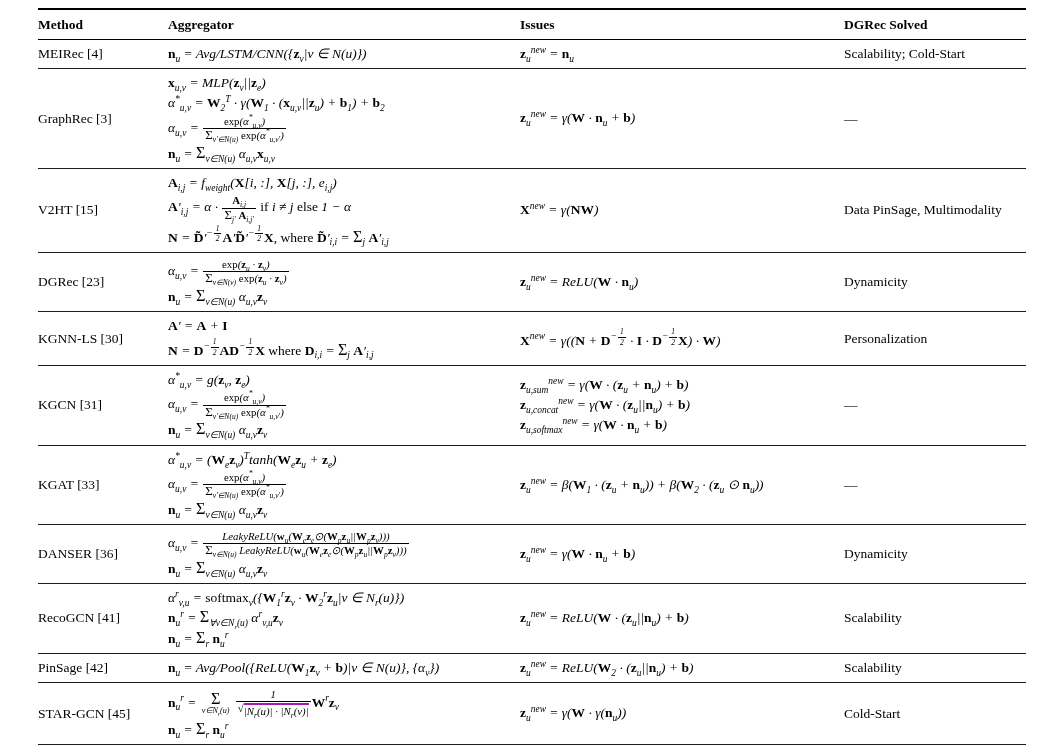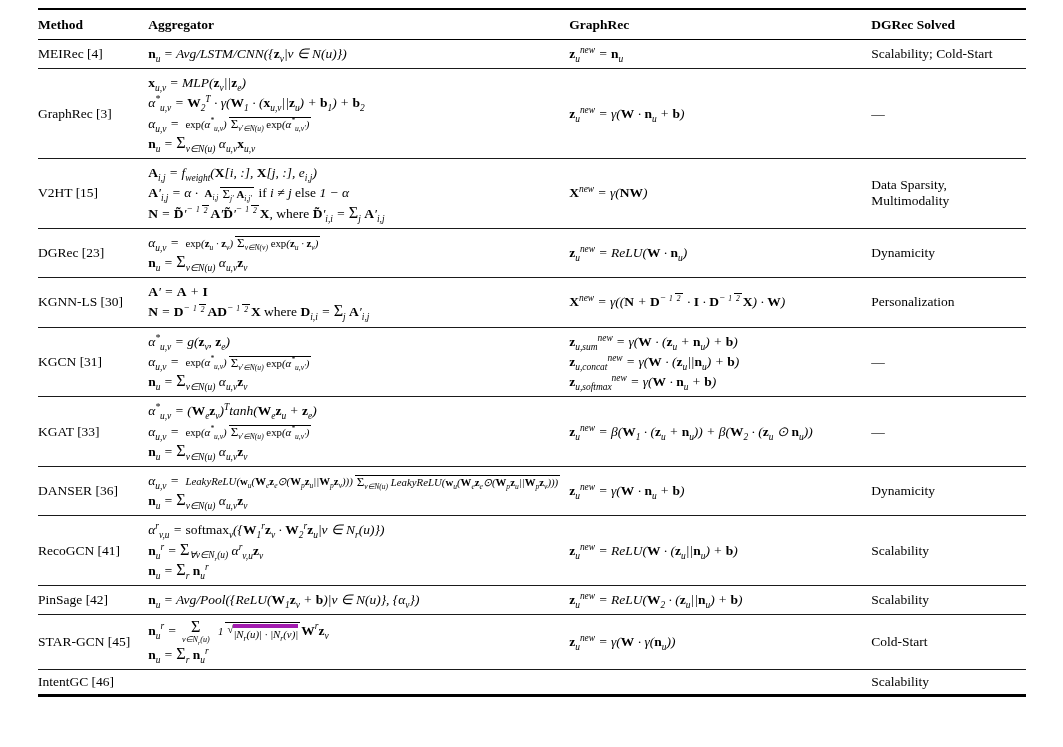--- a/index.html
+++ b/index.html
@@ -31,51 +31,51 @@
   .method-cell, .issues-cell { font-style:normal; }
   .math {
     display:block; font-style:italic; white-space:nowrap;
     padding:1px 0; line-height:1.35;
   }
   .mb { font-style:normal; font-weight:bold; }
   .mr { font-style:normal; }
   sub, sup { font-size:0.70em; line-height:0; }
   .sum { font-style:normal; font-size:1.2em; line-height:0.9; }
   .frac {
-    display:inline-flex; flex-direction:row; align-items:center;
+    display:inline-flex; flex-direction:column; align-items:center;
     vertical-align:middle; font-size:0.80em; line-height:1.25;
     text-align:center; margin:0 1px;font-family:Liberation Serif, serif;
   }
   .fden { border-top:1px solid #000; padding:0 2px; }
   .fnum { padding:0 2px; }
   .munder {
     display:inline-flex; flex-direction:column; align-items:center;
     vertical-align:middle; line-height:1; margin:0 2px;
   }
   .mu-under { font-size:0.60em; padding-top:1px; }
   .sqrt { display:inline-flex; align-items:stretch; white-space:nowrap; }
   .rad { line-height:1.1; }
-  .sqrt-body { border-top:4px solid #a21caf; }
+  .sqrt-body { border-top:2px solid #a21caf; }
 </style>
 </head>
 <body>
 
 <div class="page">
   <table class="paper-table">
     <colgroup>
       <col class="c-method">
         <col class="c-agg">
         <col class="c-upd">
         <col class="c-iss">
     </colgroup>
     <thead>
       <tr>
         <th>Method</th>
         <th>Aggregator</th>
-        <th>GraphRec</th>
+        <th>Issues</th>
         <th>DGRec Solved</th>
       </tr>
     </thead>
     <tbody id="table-body">
         <tr>
           <td class="method-cell">MEIRec [4]</td>
           <td class="formula-cell">
             <span class="math"><span class="mb">n</span><sub>u</sub> = Avg/LSTM/CNN({<span class="mb">z</span><sub>v</sub>|v ∈ N(u)})</span>
           </td>
           <td class="formula-cell">
@@ -111,21 +111,21 @@
                   <span class="fnum">1</span>
                   <span class="fden">2</span>
                 </span></sup><span class="mb">A</span>′<span class="mb">D̃</span>′<sup>−<span class="frac">
                   <span class="fnum">1</span>
                   <span class="fden">2</span>
                 </span></sup><span class="mb">X</span>, <span class="mr">where</span> <span class="mb">D̃</span>′<sub>i,i</sub> = <span class="sum">Σ</span><sub>j</sub> <span class="mb">A</span>′<sub>i,j</sub></span>
           </td>
           <td class="formula-cell">
             <span class="math"><span class="mb">X</span><sup>new</sup> = γ(<span class="mb">NW</span>)</span>
           </td>
-          <td class="issues-cell">Data Sparsity, Multimodality</td>
+          <td class="issues-cell">Data PinSage, Multimodality</td>
         </tr>
         <tr>
           <td class="method-cell">DGRec [23]</td>
           <td class="formula-cell">
             <span class="math">α<sub>u,v</sub> = <span class="frac">
                 <span class="fnum"><span class="mr">exp</span>(<span class="mb">z</span><sub>u</sub> · <span class="mb">z</span><sub>v</sub>)</span>
                 <span class="fden"><span class="sum">Σ</span><sub>v∈N(v)</sub> <span class="mr">exp</span>(<span class="mb">z</span><sub>u</sub> · <span class="mb">z</span><sub>v</sub>)</span>
               </span></span>
             <span class="math"><span class="mb">n</span><sub>u</sub> = <span class="sum">Σ</span><sub>v∈N(u)</sub> α<sub>u,v</sub><span class="mb">z</span><sub>v</sub></span>
           </td>

